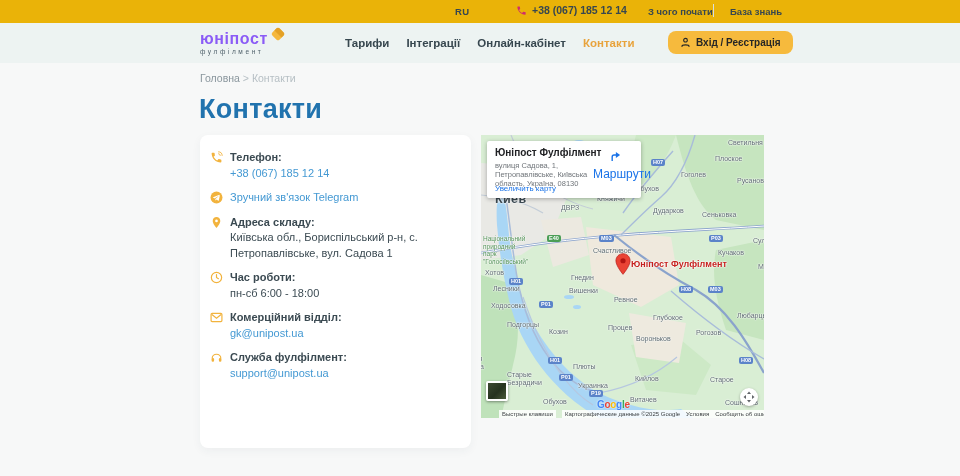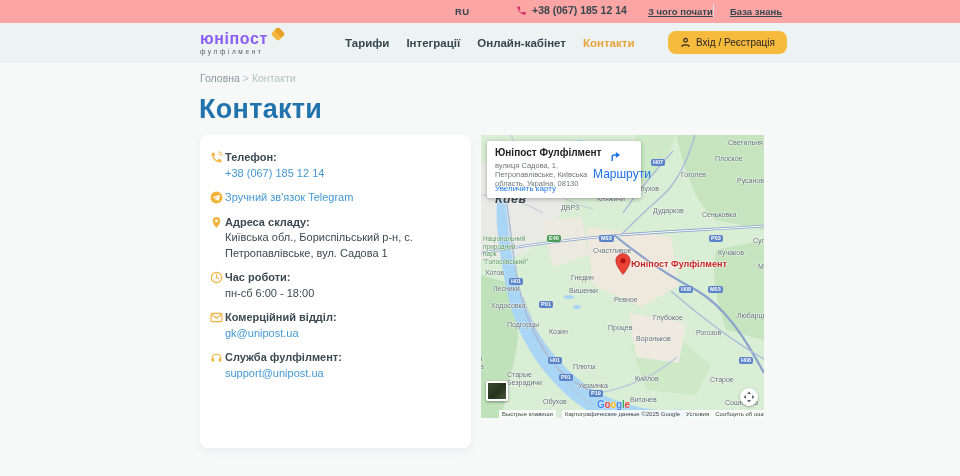--- a/index.html
+++ b/index.html
@@ -1,48 +1,48 @@
 <!DOCTYPE html>
 <html><head>
 <meta charset="utf-8">
 <style>
   * { margin:0; padding:0; box-sizing:border-box; }
   body { font-family:"Liberation Sans", sans-serif; background:#e9e9e9; }
   .page { position:relative; width:960px; height:476px; background:#f7f8f8; overflow:hidden; }
 
   
-  .topbar { position:absolute; left:0; top:0; width:960px; height:23px; background:#fca5a5; }
+  .topbar { position:absolute; left:0; top:0; width:960px; height:23px; background:#eab308; }
   .tb-lang { position:absolute; left:455px; top:6px; font-size:9.5px; font-weight:700; color:#37474f; letter-spacing:.4px; cursor:pointer; }
   .tb-phone { position:absolute; left:516px; top:4px; display:flex; align-items:center; gap:5px; font-size:10.5px; font-weight:700; color:#37474f; cursor:pointer; }
-  .tb-link { position:absolute; top:6px; font-size:9.5px; font-weight:600; color:#37474f; cursor:pointer;text-decoration:underline; }
+  .tb-link { position:absolute; top:6px; font-size:9.5px; font-weight:600; color:#37474f; cursor:pointer; }
   .tb-start { left:648px; } .tb-kb { left:730px; }
   .tb-divider { position:absolute; left:713px; top:4px; width:1px; height:13px; background:#d8dee1; }
 
   
   .header { position:absolute; left:0; top:23px; width:960px; height:40px; background:#edf3f2; }
   .logo { position:absolute; left:200px; top:7px; cursor:pointer; }
   .logo-row { position:relative; display:flex; align-items:flex-start; }
   .logo-title { font-size:16px; font-weight:800; color:#8b5cf6; letter-spacing:.6px; line-height:17px; }
   .logo-cube { position:relative; width:10px; height:10px; background:#f5b83d; border-radius:2px; transform:rotate(45deg); margin-left:5px; margin-top:-1px; }
   .logo-cube::after { content:""; position:absolute; left:0; top:0; width:10px; height:5px; background:#e09c22; border-radius:2px 2px 0 0; opacity:.85; }
   .logo-sub { font-size:6.5px; letter-spacing:2.6px; color:#50616b; margin-top:1px; }
   .nav { position:absolute; left:345px; top:0; height:40px; display:flex; align-items:center; gap:17px; }
   .nav a { font-size:11.5px; font-weight:600; color:#37474f; text-decoration:none; cursor:pointer; }
   .nav a.active { color:#e8a33d; }
-  .login-btn { position:absolute; left:668px; top:8px; height:23px; padding:8px 12px; background:#f6ba3d; border:none; border-radius:8px; display:flex; align-items:center; gap:5px; font-family:inherit; font-size:10px; font-weight:400; color:#262626; cursor:pointer; }
+  .login-btn { position:absolute; left:668px; top:8px; height:23px; padding:8px 12px; background:#f6ba3d; border:none; border-radius:8px; display:flex; align-items:center; gap:5px; font-family:inherit; font-size:10px; font-weight:700; color:#262626; cursor:pointer; }
 
   
   .breadcrumb { position:absolute; left:200px; top:72px; font-size:10.5px; color:#8a969d; }
   .breadcrumb .bc-sep, .breadcrumb .bc-cur { color:#b6bfc4; }
   .breadcrumb .bc-home { cursor:pointer; }
   .page-title { position:absolute; left:199px; top:94px; font-size:27px; font-weight:800; color:#2173ae; letter-spacing:.3px; }
 
   
   .card { position:absolute; left:200px; top:135px; width:271px; height:313px; background:#ffffff; border-radius:8px; box-shadow:0 3px 10px rgba(30,50,70,.05); padding:15px 14px 10px 9px; }
-  .c-item { display:flex; gap:1px; margin-bottom:9px; }
+  .c-item { display:flex; gap:6px; margin-bottom:9px; }
   .c-icon { flex:0 0 15px; display:flex; justify-content:center; padding-top:1px; }
   .c-text { flex:1; font-size:11px; line-height:15.5px; }
   .c-label { color:#3b4a52; font-weight:600; }
   .c-line { color:#3b4a52; }
   .c-link { color:#4499d3; text-decoration:none; cursor:pointer; display:inline-block; }
 
   
   .map { position:absolute; left:481px; top:135px; width:283px; height:283px; background:#d9eed4; overflow:hidden; cursor:grab; }
   .map-canvas { position:absolute; left:0; top:0; }
   .map-labels { position:absolute; left:0; top:0; width:283px; height:283px; pointer-events:none; }
@@ -227,21 +227,21 @@
       <path d="M214,0 C206,28 196,48 180,62 C165,75 152,88 140,100" stroke="#a8bcda" stroke-width="1.4" fill="none"></path>
       <path d="M24,55 C30,95 32,125 38,152 C46,188 58,212 74,230 C88,246 102,254 118,258" stroke="#a8bcda" stroke-width="1.5" fill="none"></path>
       <path d="M42,162 C52,192 64,218 82,242 C92,255 102,264 112,270" stroke="#b6c7e0" stroke-width="1.2" fill="none"></path>
       <path d="M118,258 C150,252 175,240 196,222" stroke="#b6c7e0" stroke-width="1.2" fill="none"></path>
       <path d="M0,60 C25,62 45,68 62,78" stroke="#c3cdd8" stroke-width="1.2" fill="none"></path>
       <path d="M30,0 C38,20 48,38 62,52" stroke="#c3cdd8" stroke-width="1.2" fill="none"></path>
       <path d="M62,52 C80,62 95,70 112,74" stroke="#c3cdd8" stroke-width="1" fill="none"></path>
     </svg>
 
     <div class="map-labels">
-        <span class="map-label city" style="left: 14px; top: 60px; font-style: italic;">Киев</span>
+        <span class="map-label city" style="left: 14px; top: 60px;">Киев</span>
         <span class="map-label" style="left: 80px; top: 69px;">ДВРЗ</span>
         <span class="map-label" style="left: 116px; top: 60px;">Княжичи</span>
         <span class="map-label" style="left: 172px; top: 72px;">Дударков</span>
         <span class="map-label" style="left: 221px; top: 76px;">Сеньковка</span>
         <span class="map-label" style="left: 247px; top: 4px;">Светильня</span>
         <span class="map-label" style="left: 234px; top: 20px;">Плоское</span>
         <span class="map-label" style="left: 200px; top: 36px;">Гоголев</span>
         <span class="map-label" style="left: 256px; top: 42px;">Русанов</span>
         <span class="map-label" style="left: 148px; top: 50px;">Требухов</span>
         <span class="map-label" style="left: 112px; top: 112px;">Счастливое</span>

